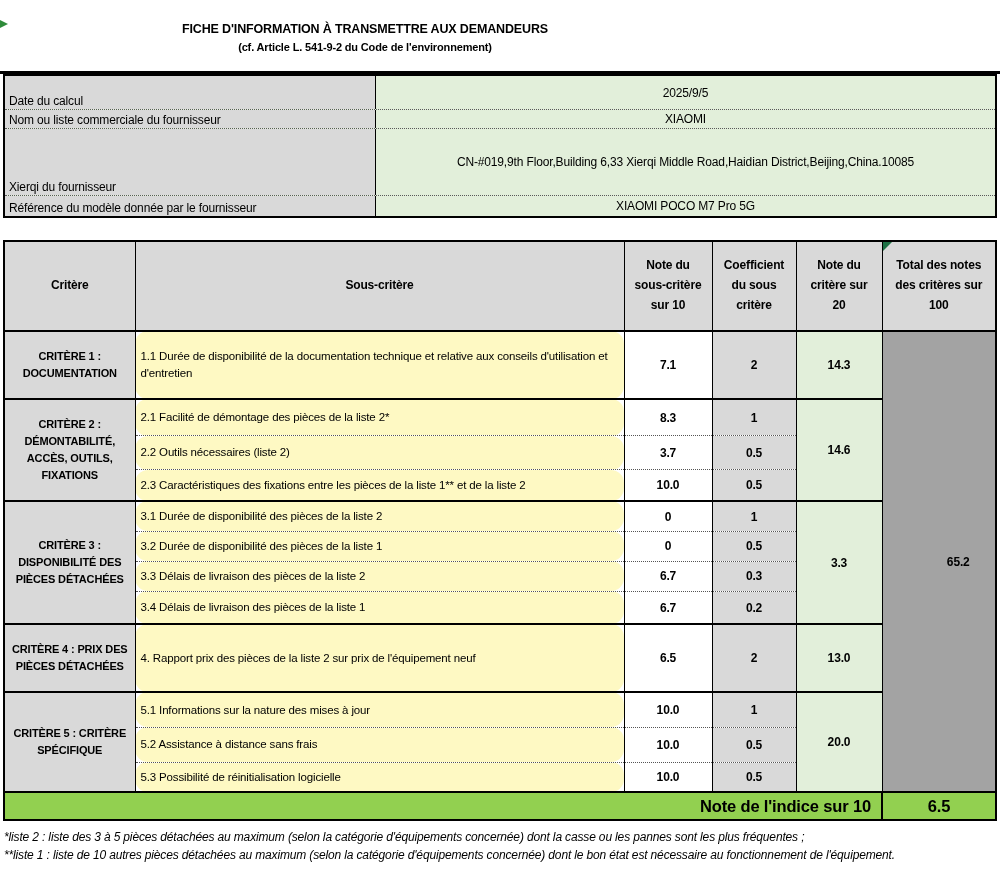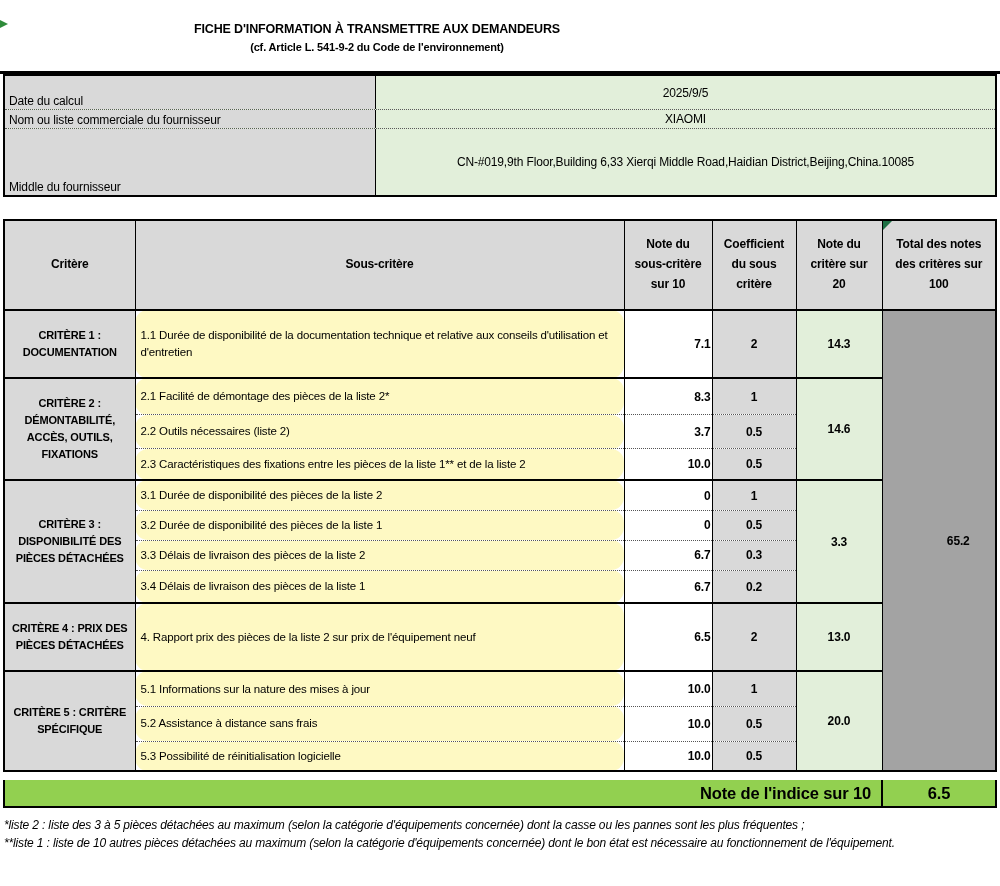--- a/index.html
+++ b/index.html
@@ -15,21 +15,21 @@
     border:2px solid #000;border-bottom:none;
     display:flex;flex-direction:column;justify-content:center;
     text-align:center;font-weight:bold;font-size:14.5px;line-height:1.4;
   }
   .category-box{
     flex:1;display:flex;align-items:center;justify-content:center;
     font-style:italic;font-weight:bold;font-size:13px;background:#fff;
   }
   
   .fiche{height:71px;border-bottom:3px solid #000;position:relative;background:#fff;}
-  .fiche-inner{width:730px;text-align:center;padding-top:22px;margin-left:12px;}
+  .fiche-inner{width:730px;text-align:center;padding-top:22px;}
   .fiche-title{font-weight:bold;font-size:12.5px;margin-bottom:5px;}
   .fiche-ref{font-weight:bold;font-size:11px;}
   .green-flag{
     position:absolute;left:0;top:20px;width:0;height:0;
     border-top:4px solid transparent;border-bottom:4px solid transparent;
     border-left:8px solid #2e8b3a;
   }
   
   .info{margin:0 3px;border:2.6px solid #000;background:#e2efda;}
   .info-row{display:flex;}
@@ -64,41 +64,41 @@
     border-top:9px solid #1e7145;border-right:9px solid transparent;
   }
   td.critere{
     background:#d9d9d9;font-weight:bold;text-align:center;vertical-align:middle;
     font-size:11px;line-height:1.55;padding:16px 2px;
   }
   td.sous{
     background:#fef9c3;font-size:11.5px;padding:2px 5px;vertical-align:middle;
     line-height:1.5;text-align:left;border-radius:13px;
   }
-  td.note10{background:#ffffff;font-weight:bold;text-align:right;vertical-align:middle;font-size:12px;}
+  td.note10{background:#ffffff;font-weight:bold;text-align:center;vertical-align:middle;font-size:12px;}
   td.coef{background:#d9d9d9;font-weight:bold;text-align:center;vertical-align:middle;font-size:12px;}
   td.note20{background:#e2efda;font-weight:bold;text-align:center;vertical-align:middle;font-size:12px;}
   td.total{background:#a3a3a3;font-weight:bold;text-align:center;vertical-align:middle;font-size:12px;padding-left:40px;}
   tr.cont td{border-top:1.3px dotted #555;}
   tr.gstart td{border-top:2.2px solid #000;}
   tbody tr:nth-child(1){height:50px}
   tbody tr:nth-child(2){height:35px}
   tbody tr:nth-child(3){height:32px}
   tbody tr:nth-child(4){height:30px}
   tbody tr:nth-child(5){height:30px}
   tbody tr:nth-child(6){height:30px}
   tbody tr:nth-child(7){height:30px}
   tbody tr:nth-child(8){height:33px}
   tbody tr:nth-child(9){height:42px}
   tbody tr:nth-child(10){height:35px}
   tbody tr:nth-child(11){height:35px}
   tbody tr:nth-child(12){height:30px}
   
   .result{
-    margin:8px 3px;display:flex;background:#92d050;
+    margin:0 3px;display:flex;background:#92d050;
     border:2.6px solid #000;border-top:none;height:26px;
     font-weight:bold;font-size:16.5px;
   }
   .result-label{
     flex:1;display:flex;align-items:center;justify-content:flex-end;padding-right:10px;
   }
   .result-value{
     width:112px;border-left:2px solid #000;display:flex;
     align-items:center;justify-content:center;
   }
@@ -122,22 +122,26 @@
   <div class="info" id="info-table">
       <div class="info-row h1">
         <div class="info-label">Date du calcul</div>
         <div class="info-value">2025/9/5</div>
       </div>
       <div class="info-row h2">
         <div class="info-label">Nom ou liste commerciale du fournisseur</div>
         <div class="info-value">XIAOMI</div>
       </div>
       <div class="info-row h3">
-        <div class="info-label">Middle du fournisseur</div>
+        <div class="info-label">Xierqi du fournisseur</div>
         <div class="info-value">CN-#019,9th Floor,Building 6,33 Xierqi Middle Road,Haidian District,Beijing,China.10085</div>
+      </div>
+      <div class="info-row h4">
+        <div class="info-label">Référence du modèle donnée par le fournisseur</div>
+        <div class="info-value">XIAOMI POCO M7 Pro 5G</div>
       </div>
     </div>
 
   <div class="gap"></div>
 
   <table class="main">
     <colgroup>
       <col style="width:131px">
         <col style="width:489px">
         <col style="width:88px">

